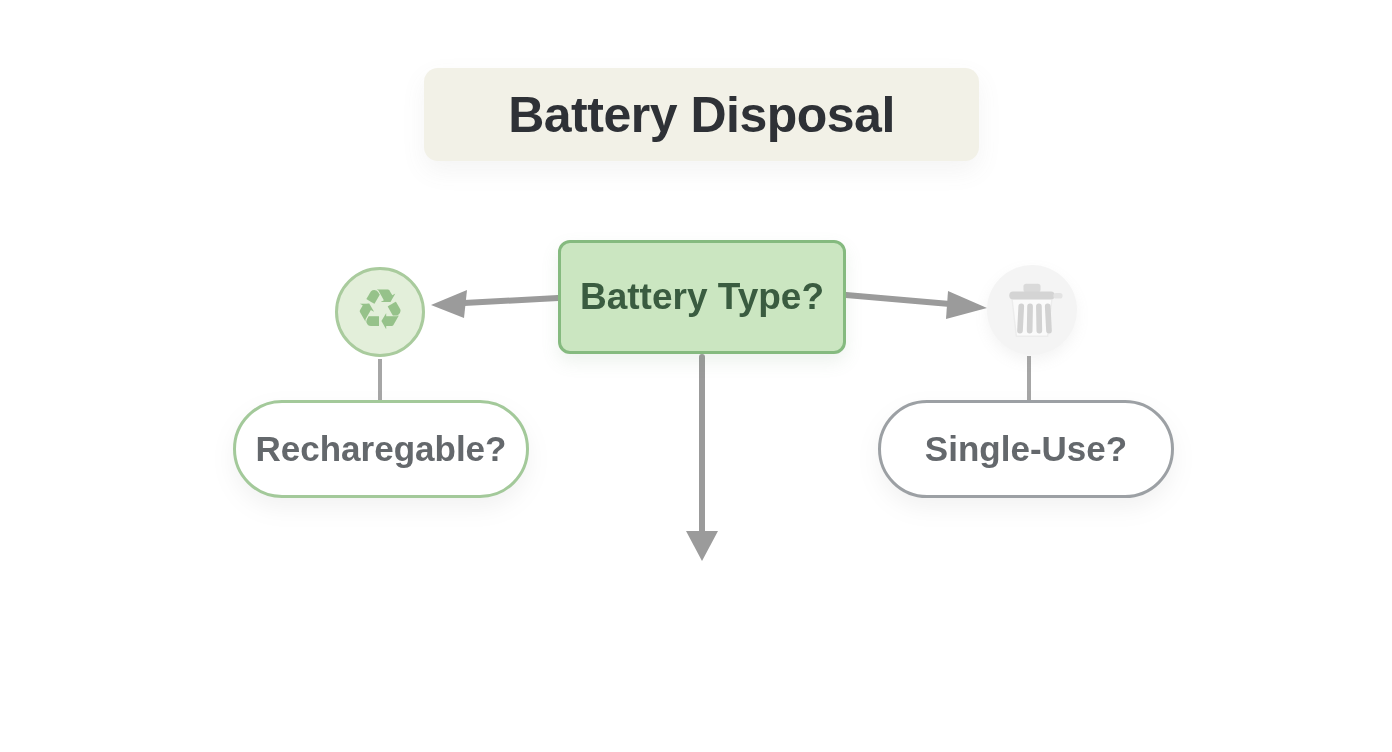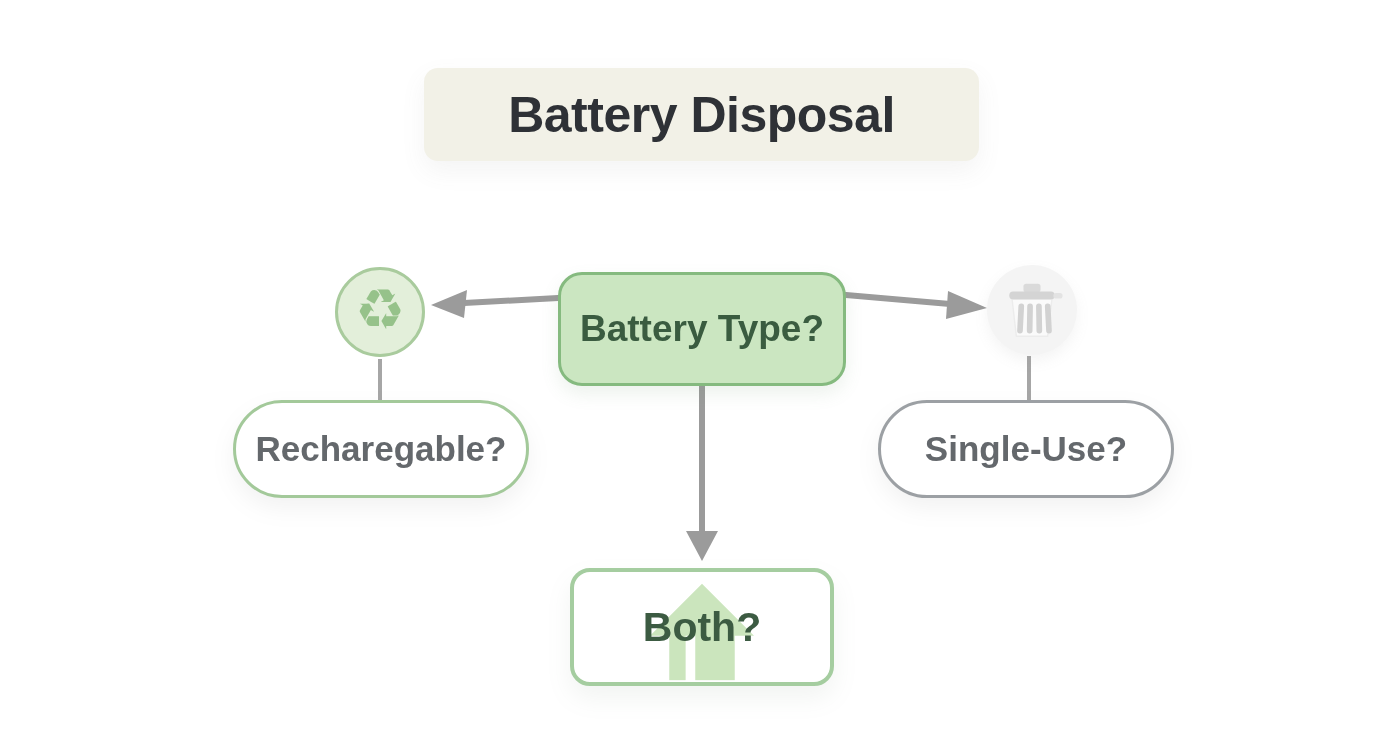--- a/index.html
+++ b/index.html
@@ -39,25 +39,24 @@
     color: #2e3136;
   }
 
   
   .node-root {
     position: absolute;
     left: 558px; top: 240px;
     width: 288px; height: 114px;
     background: #cbe6c1;
     border: 3px solid #85ba7f;
-    border-radius: 24px;
+    border-radius: 12px;
     box-sizing: border-box;
     display: flex; align-items: center; justify-content: center;
     box-shadow: 0 8px 18px rgba(110,150,110,0.12);
-    margin-top: 32px;
   }
   .node-root span {
     font-size: 37px;
     font-weight: 700;
     color: #3a5c40;
   }
 
   
   .icon-circle {
     position: absolute;
@@ -182,22 +181,14 @@
   </div>
 
   <div class="pill pill-rechargeable">
     <span>Recharegable?</span>
   </div>
 
   <div class="pill pill-singleuse">
     <span>Single-Use?</span>
   </div>
 
-  <div class="node-both">
-    <svg class="house" width="118" height="104" viewBox="0 0 120 108" xmlns="http://www.w3.org/2000/svg">
-      <polygon points="60,4 114,58 6,58" fill="#cbe5bd"></polygon>
-      <rect x="26" y="52" width="17" height="52" fill="#cbe5bd"></rect>
-      <rect x="53" y="52" width="41" height="52" fill="#cbe5bd"></rect>
-    </svg>
-    <span>Both?</span>
-  </div>
 
 </div>
 
 </body></html>

